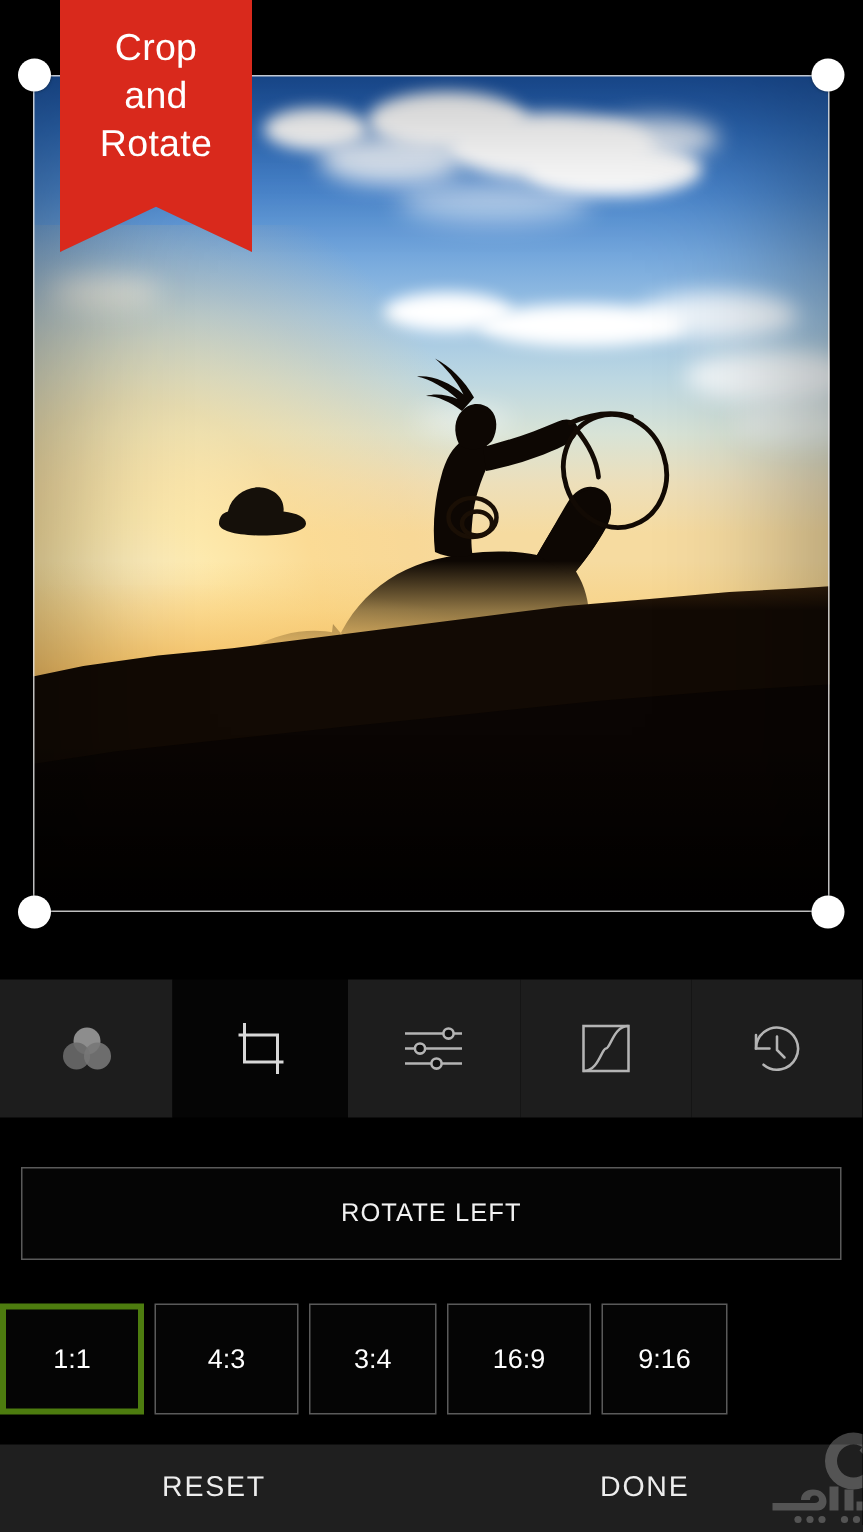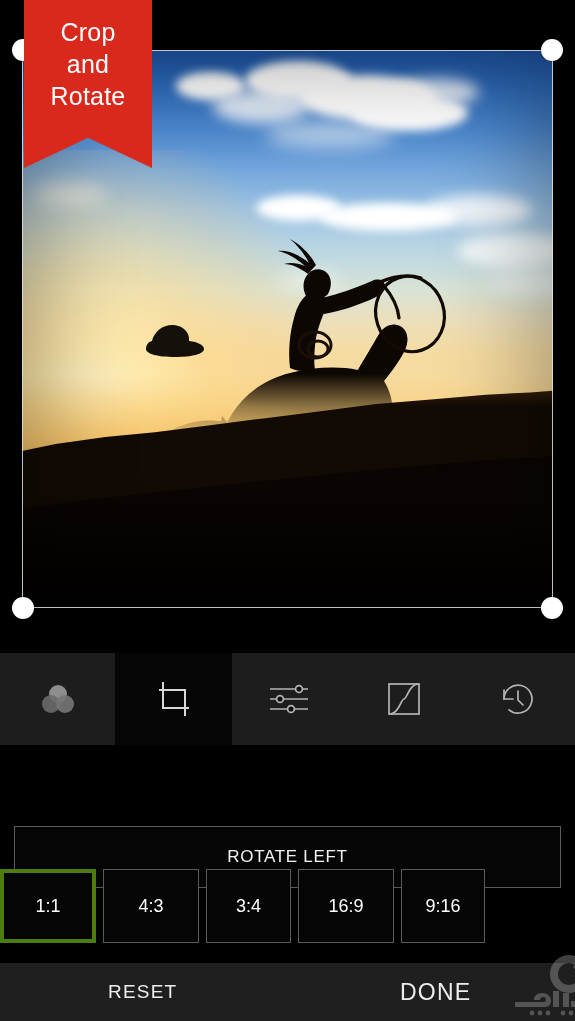--- a/index.html
+++ b/index.html
@@ -55,53 +55,53 @@
 
   
   .crop-frame{position:absolute;left:22px;top:50px;width:531px;height:558px;
     border:1px solid rgba(225,225,225,.85);box-sizing:border-box;pointer-events:none;}
   .handle{position:absolute;width:22px;height:22px;border-radius:50%;background:#fff;
     box-shadow:0 0 2px rgba(0,0,0,.5);}
   .h-tl{left:12px;top:39px;} .h-tr{left:541px;top:39px;}
   .h-bl{left:12px;top:597px;} .h-br{left:541px;top:597px;}
 
   
-  .ribbon{position:absolute;left:24px;top:0;width:128px;height:168px;
+  .ribbon{position:absolute;left:40px;top:0;width:128px;height:168px;
     background:#d9291c;z-index:30;
     clip-path:polygon(0% 0%, 100% 0%, 100% 100%, 50% 82%, 0% 100%);
     box-shadow:0 1px 6px rgba(0,0,0,.35);}
   .ribbon span{display:block;color:#fff;text-align:center;font-size:25px;line-height:32px;
     font-weight:300;letter-spacing:.2px;}
   .ribbon .rb-inner{padding-top:16px;}
 
   
   .tabs{position:absolute;left:0;top:653px;width:575px;height:92px;display:flex;background:#000;}
   .tab{flex:0 0 auto;display:flex;align-items:center;justify-content:center;background:#1d1d1d;height:92px;}
   .tab.sel{background:#050505;}
   .tab svg{display:block;}
 
   
-  .rotrow{position:absolute;left:0;top:778px;width:575px;height:62px;display:flex;gap:18px;padding:0 14px;box-sizing:border-box;margin-top:48px;}
+  .rotrow{position:absolute;left:0;top:778px;width:575px;height:62px;display:flex;gap:18px;padding:0 14px;box-sizing:border-box;}
   .rotbtn{flex:1;border:1px solid #5a5a5a;background:#050505;color:#f2f2f2;
     display:flex;align-items:center;justify-content:center;font-size:17px;letter-spacing:.7px;}
 
   
   .ratiorow{position:absolute;left:0;top:869px;width:585px;height:74px;display:flex;gap:7px;}
   .rbtn{border:1px solid #5a5a5a;background:#050505;color:#fff;
     display:flex;align-items:center;justify-content:center;font-size:18px;box-sizing:border-box;height:74px;}
   .rbtn.sel{border:4px solid #4d7c0f;}
   .rb-asshot{width:98px;} .rb-11{width:96px;} .rb-43{width:96px;}
   .rb-34{width:85px;} .rb-169{width:96px;} .rb-916{width:84px;}
 
   
   .bottombar{position:absolute;left:0;top:963px;width:575px;height:58px;background:#1f1f1f;padding-left:40px;}
   .bb-reset{position:absolute;left:108px;top:0;height:58px;display:flex;align-items:center;
     color:#ededed;font-size:19px;letter-spacing:1.2px;}
   .bb-done{position:absolute;left:400px;top:0;height:58px;display:flex;align-items:center;
-    color:#ededed;font-size:23px;letter-spacing:1.2px;}
+    color:#ededed;font-size:19px;letter-spacing:1.2px;}
   .watermark{position:absolute;right:4px;top:-12px;width:104px;height:70px;opacity:.30;}
 </style>
 </head>
 <body>
 
 <div class="screen">
 
   <div class="stage">
     <div class="photo-wrap">
       <div class="photo">

